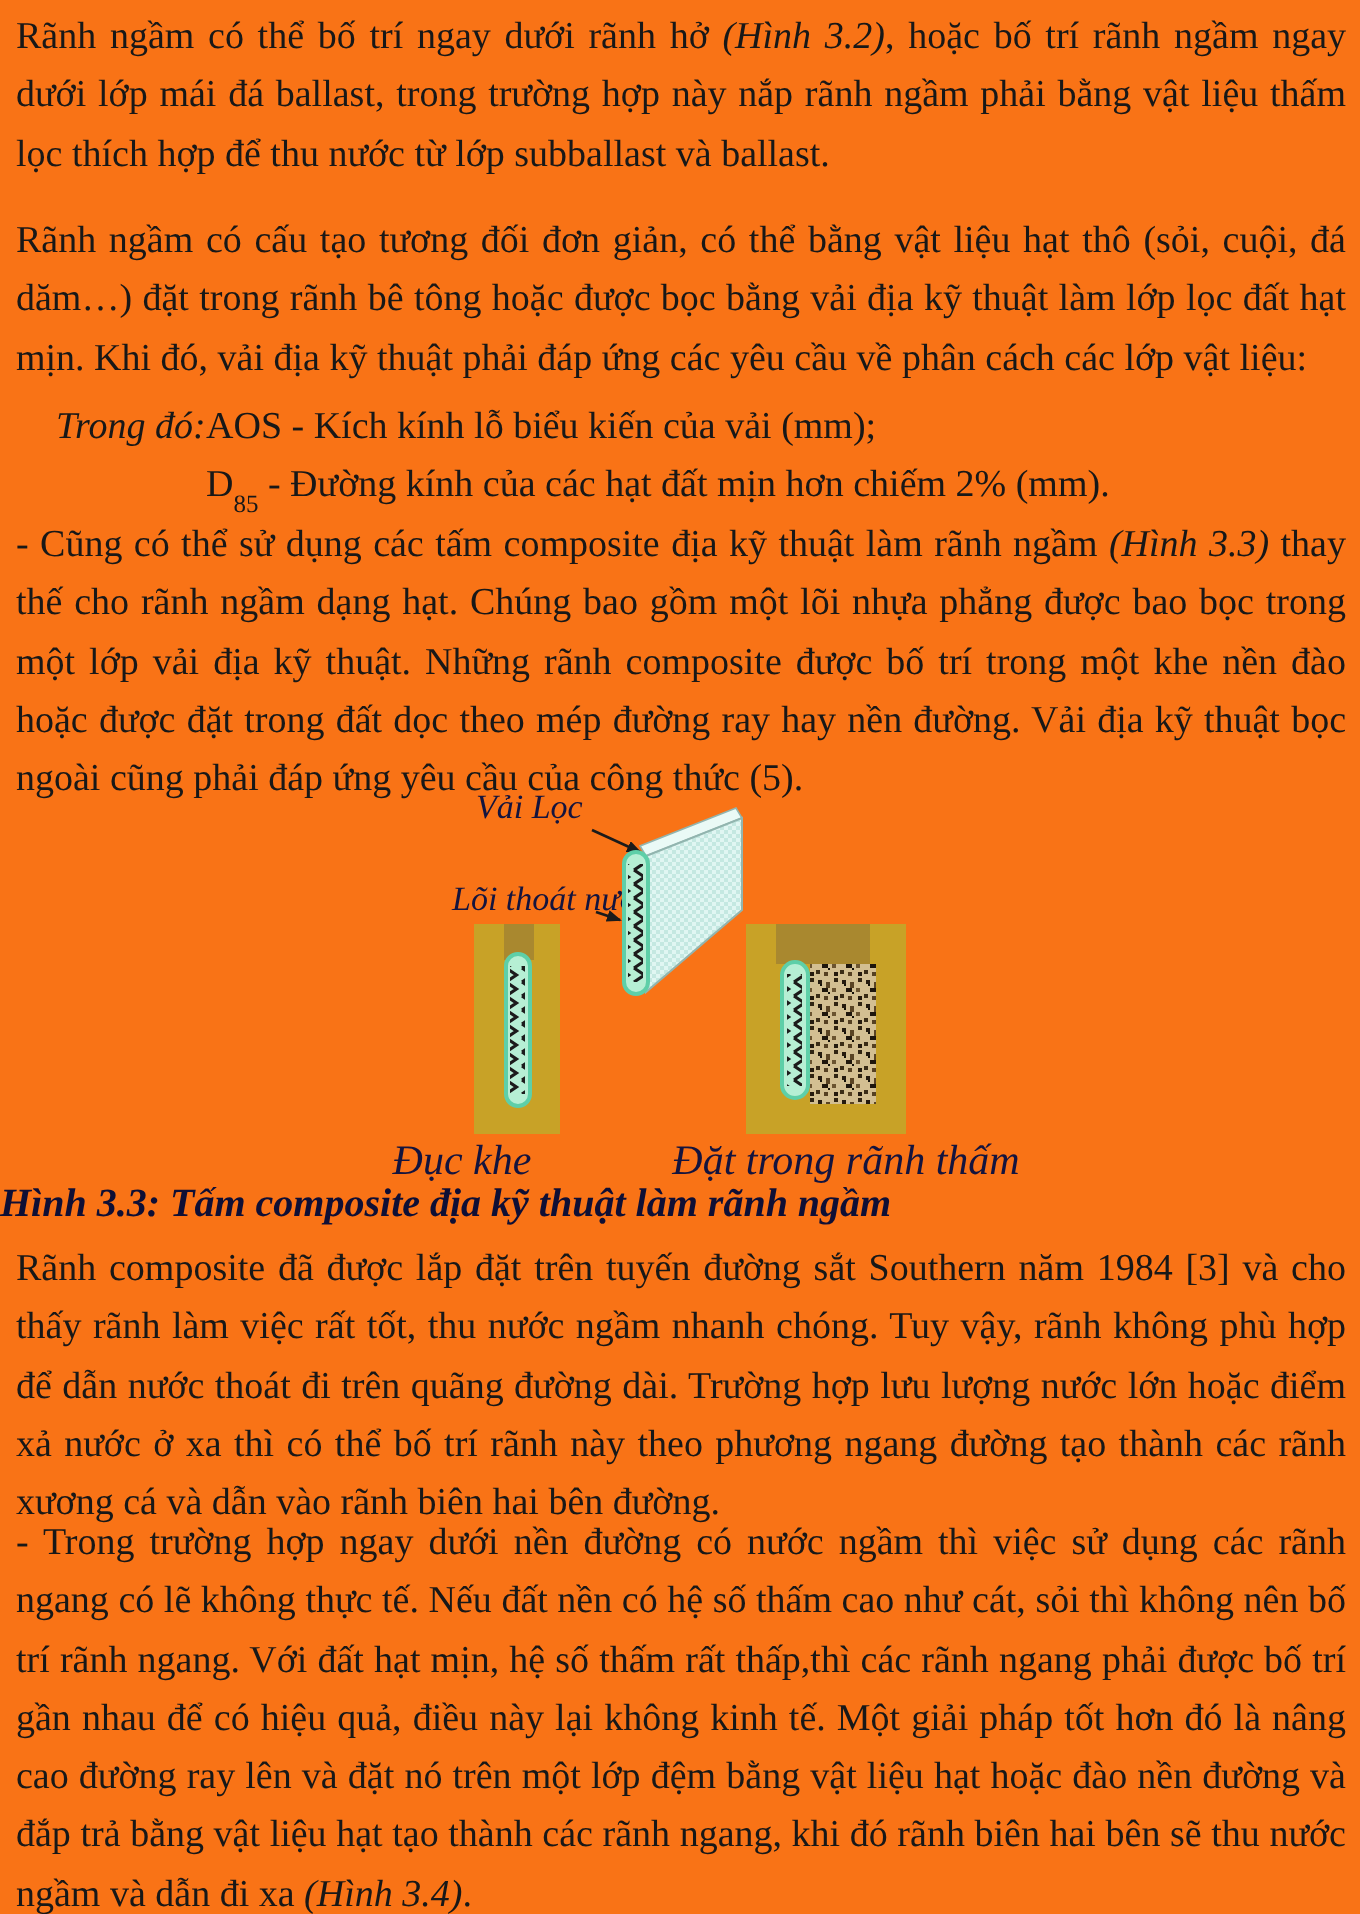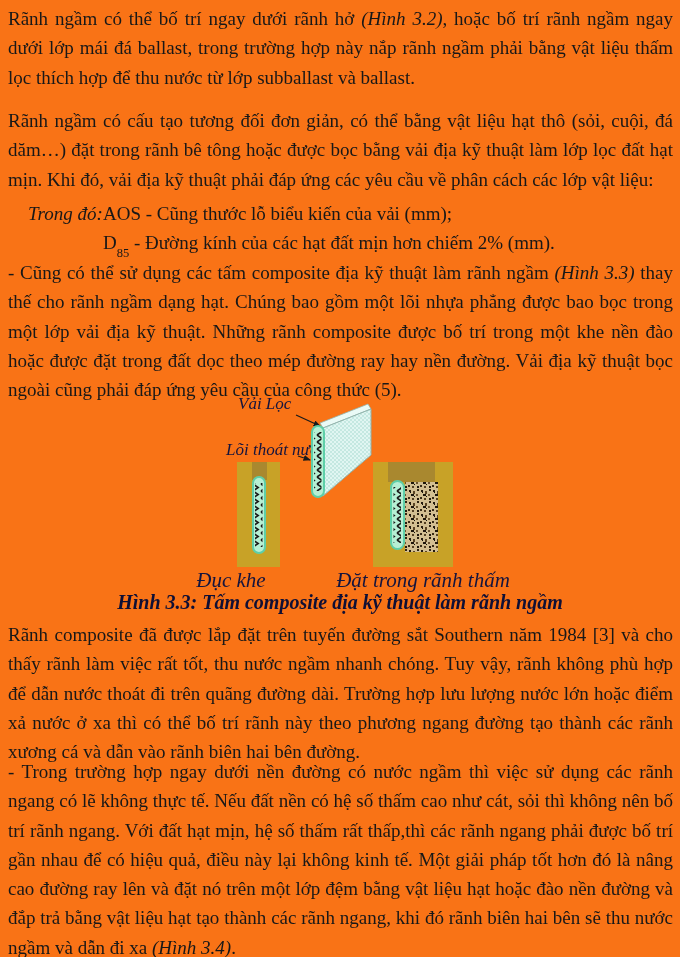--- a/index.html
+++ b/index.html
@@ -20,40 +20,39 @@
   .body-p i{font-style:italic;}
   sub.s85{font-size:12.5px;line-height:0;position:relative;bottom:-3px;}
   .formula-row{position:absolute;top:170px;left:0;width:680px;height:28px;font-size:20px;}
   .f-lhs{position:absolute;left:200px;top:0;}
   .f-num{position:absolute;left:488px;top:0;}
   .where-row{position:absolute;left:8px;right:7px;margin:0;font-size:19px;line-height:26px;}
   .where-label{font-style:italic;position:absolute;left:0;top:0;margin-left:20px;}
   .where-text{position:absolute;left:95px;top:0;white-space:nowrap;}
   .fig-caption{
     position:absolute;top:591px;left:0;width:680px;
-    text-align:center;
     font-weight:bold;font-style:italic;
     font-size:20px;color:#0f0f35;
   }
   .figure-svg{position:absolute;top:393px;left:180px;}
   .svg-label{font-family:"Liberation Serif", serif;font-style:italic;fill:#14143e;}
 </style>
 </head>
 <body>
 
 <div class="page">
 
   <p class="body-p" style="top:4px"><span>Rãnh ngầm có thể bố trí ngay dưới rãnh hở </span><i>(Hình 3.2)</i><span>, hoặc bố trí rãnh ngầm ngay dưới lớp mái đá ballast, trong trường hợp này nắp rãnh ngầm phải bằng vật liệu thấm lọc thích hợp để thu nước từ lớp subballast và ballast.</span></p>
 
   <p class="body-p" style="top:106px"><span>Rãnh ngầm có cấu tạo tương đối đơn giản, có thể bằng vật liệu hạt thô (sỏi, cuội, đá dăm…) đặt trong rãnh bê tông hoặc được bọc bằng vải địa kỹ thuật làm lớp lọc đất hạt mịn. Khi đó, vải địa kỹ thuật phải đáp ứng các yêu cầu về phân cách các lớp vật liệu:</span></p>
 
 
   <div class="where-row" style="top:201px">
     <span class="where-label">Trong đó:</span>
-    <span class="where-text">AOS - Cũng thước lỗ biểu kiến của vải (mm);</span>
+    <span class="where-text">AOS - Kích kính lỗ biểu kiến của vải (mm);</span>
   </div>
 
   <div class="where-row" style="top:230px">
     <span class="where-text"><span>D</span><sub class="s85">85</sub><span> - Đường kính của các hạt đất mịn hơn chiếm 2% (mm).</span></span>
   </div>
 
   <p class="body-p" style="top:258px"><span>- Cũng có thể sử dụng các tấm composite địa kỹ thuật làm rãnh ngầm </span><i>(Hình 3.3)</i><span> thay thế cho rãnh ngầm dạng hạt. Chúng bao gồm một lõi nhựa phẳng được bao bọc trong một lớp vải địa kỹ thuật. Những rãnh composite được bố trí trong một khe nền đào hoặc được đặt trong đất dọc theo mép đường ray hay nền đường. Vải địa kỹ thuật bọc ngoài cũng phải đáp ứng yêu cầu của công thức (5).</span></p>
 
   <svg class="figure-svg" width="330" height="200" viewBox="0 0 330 200">
     <defs>

